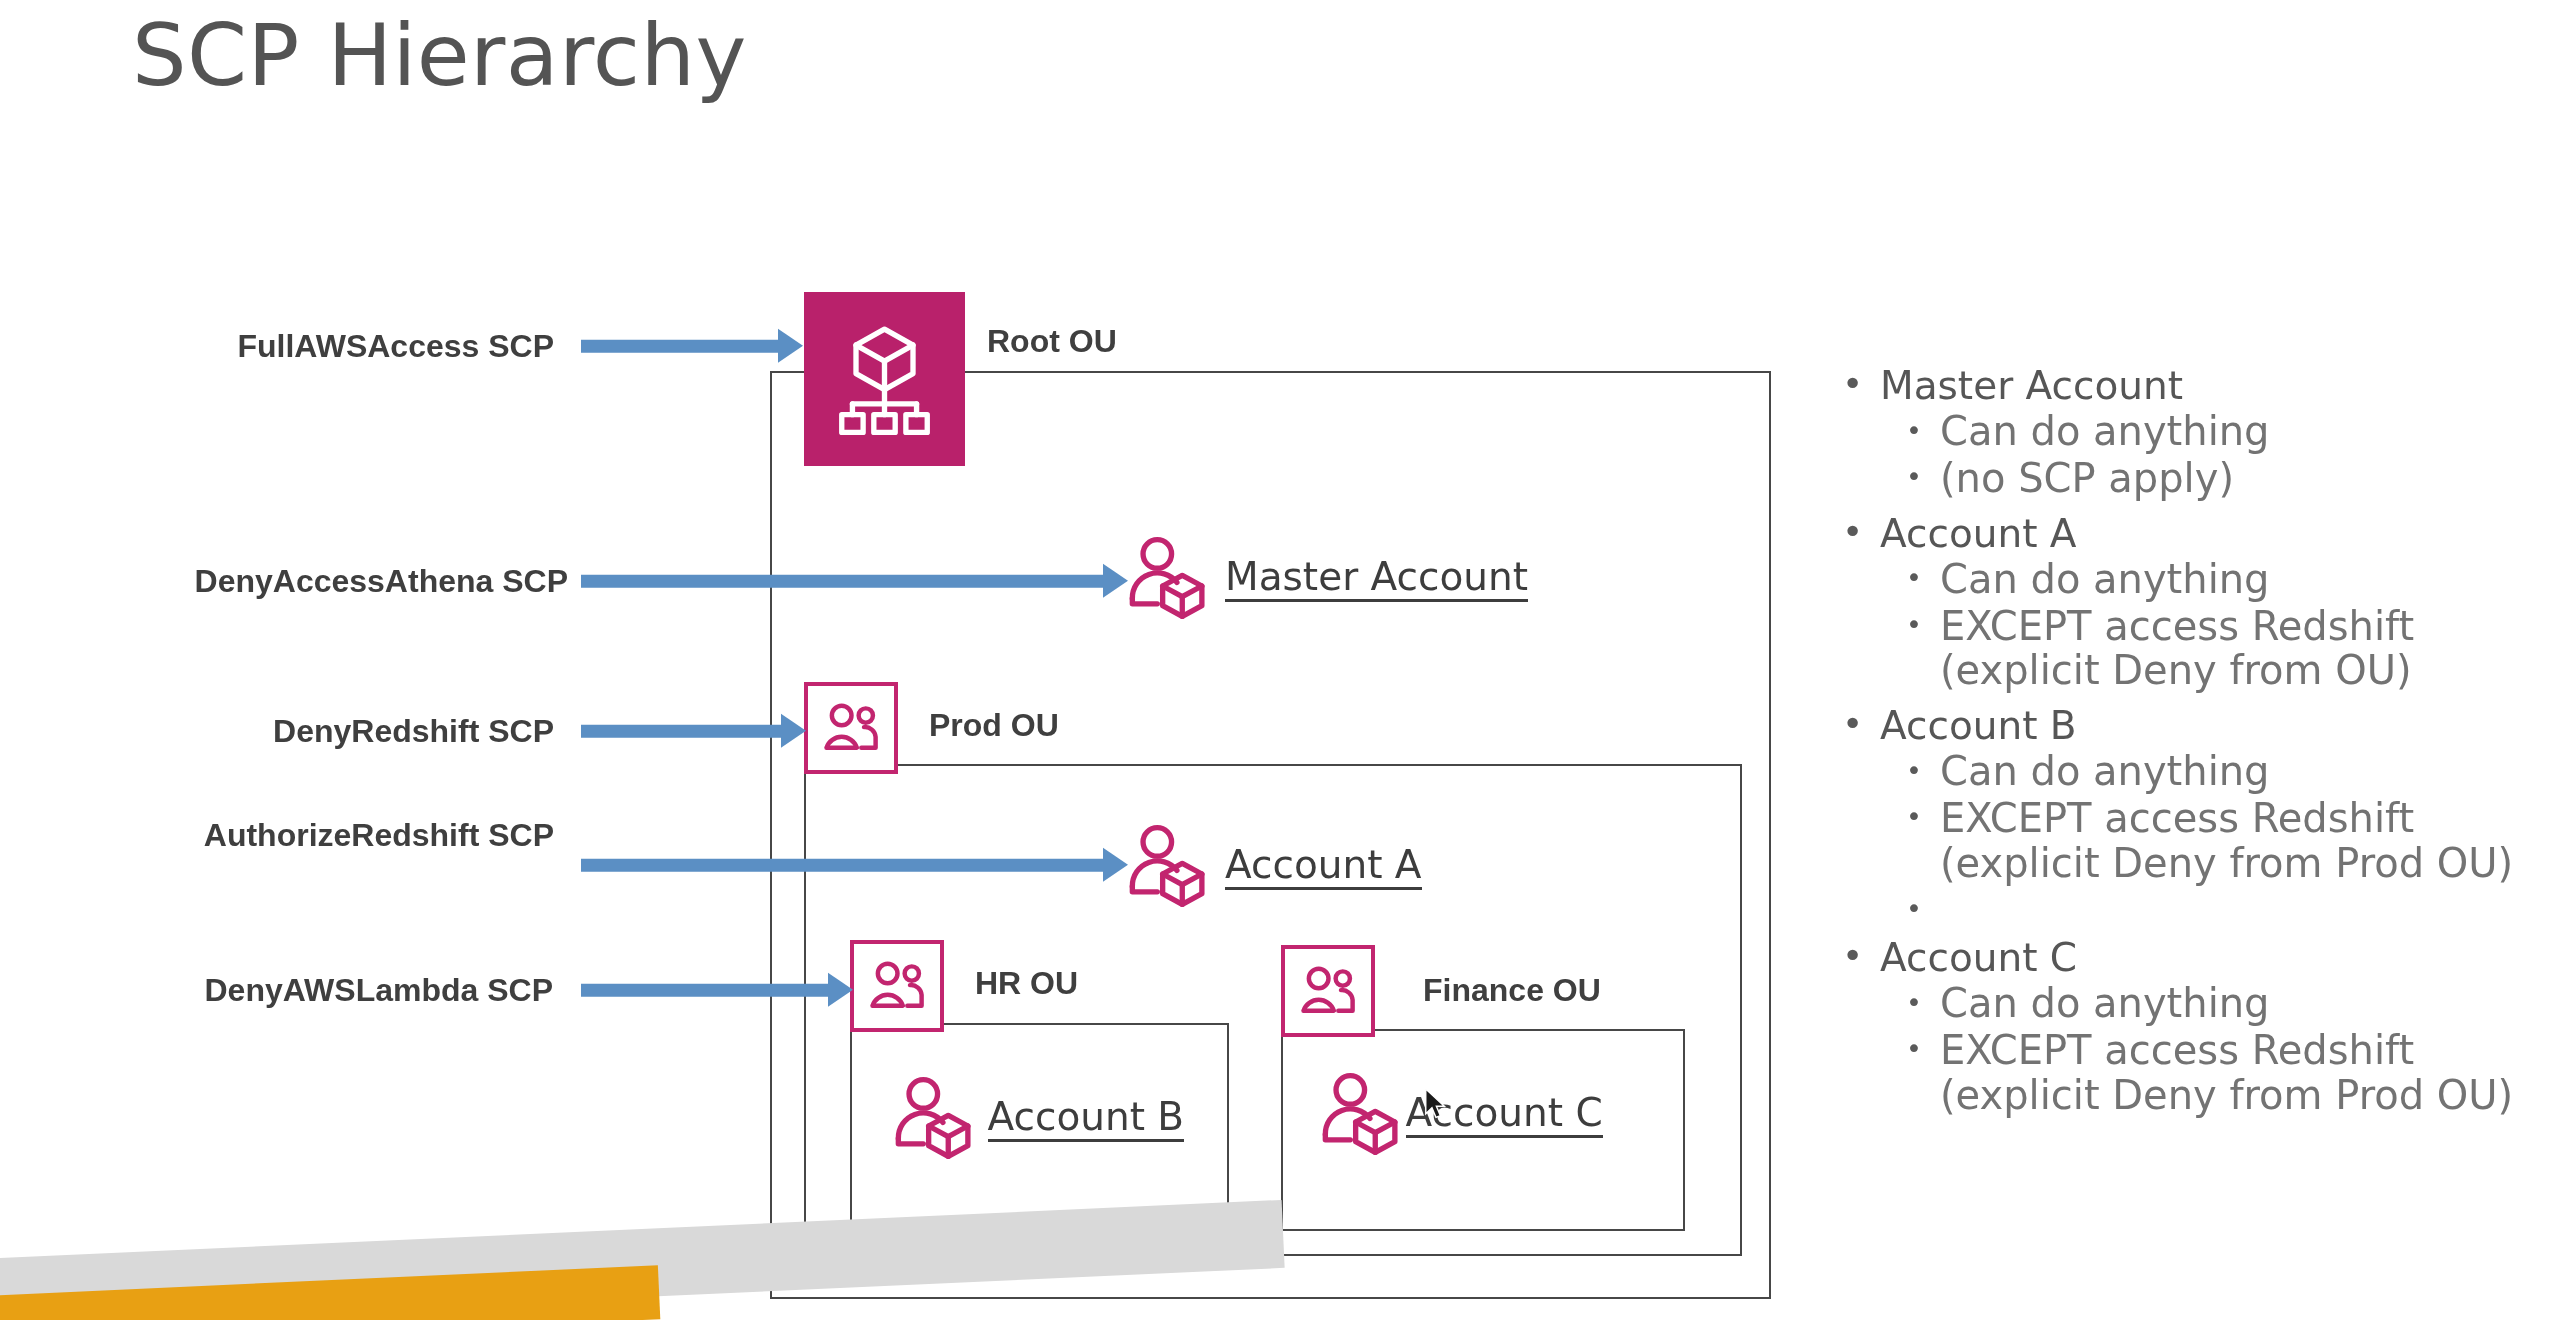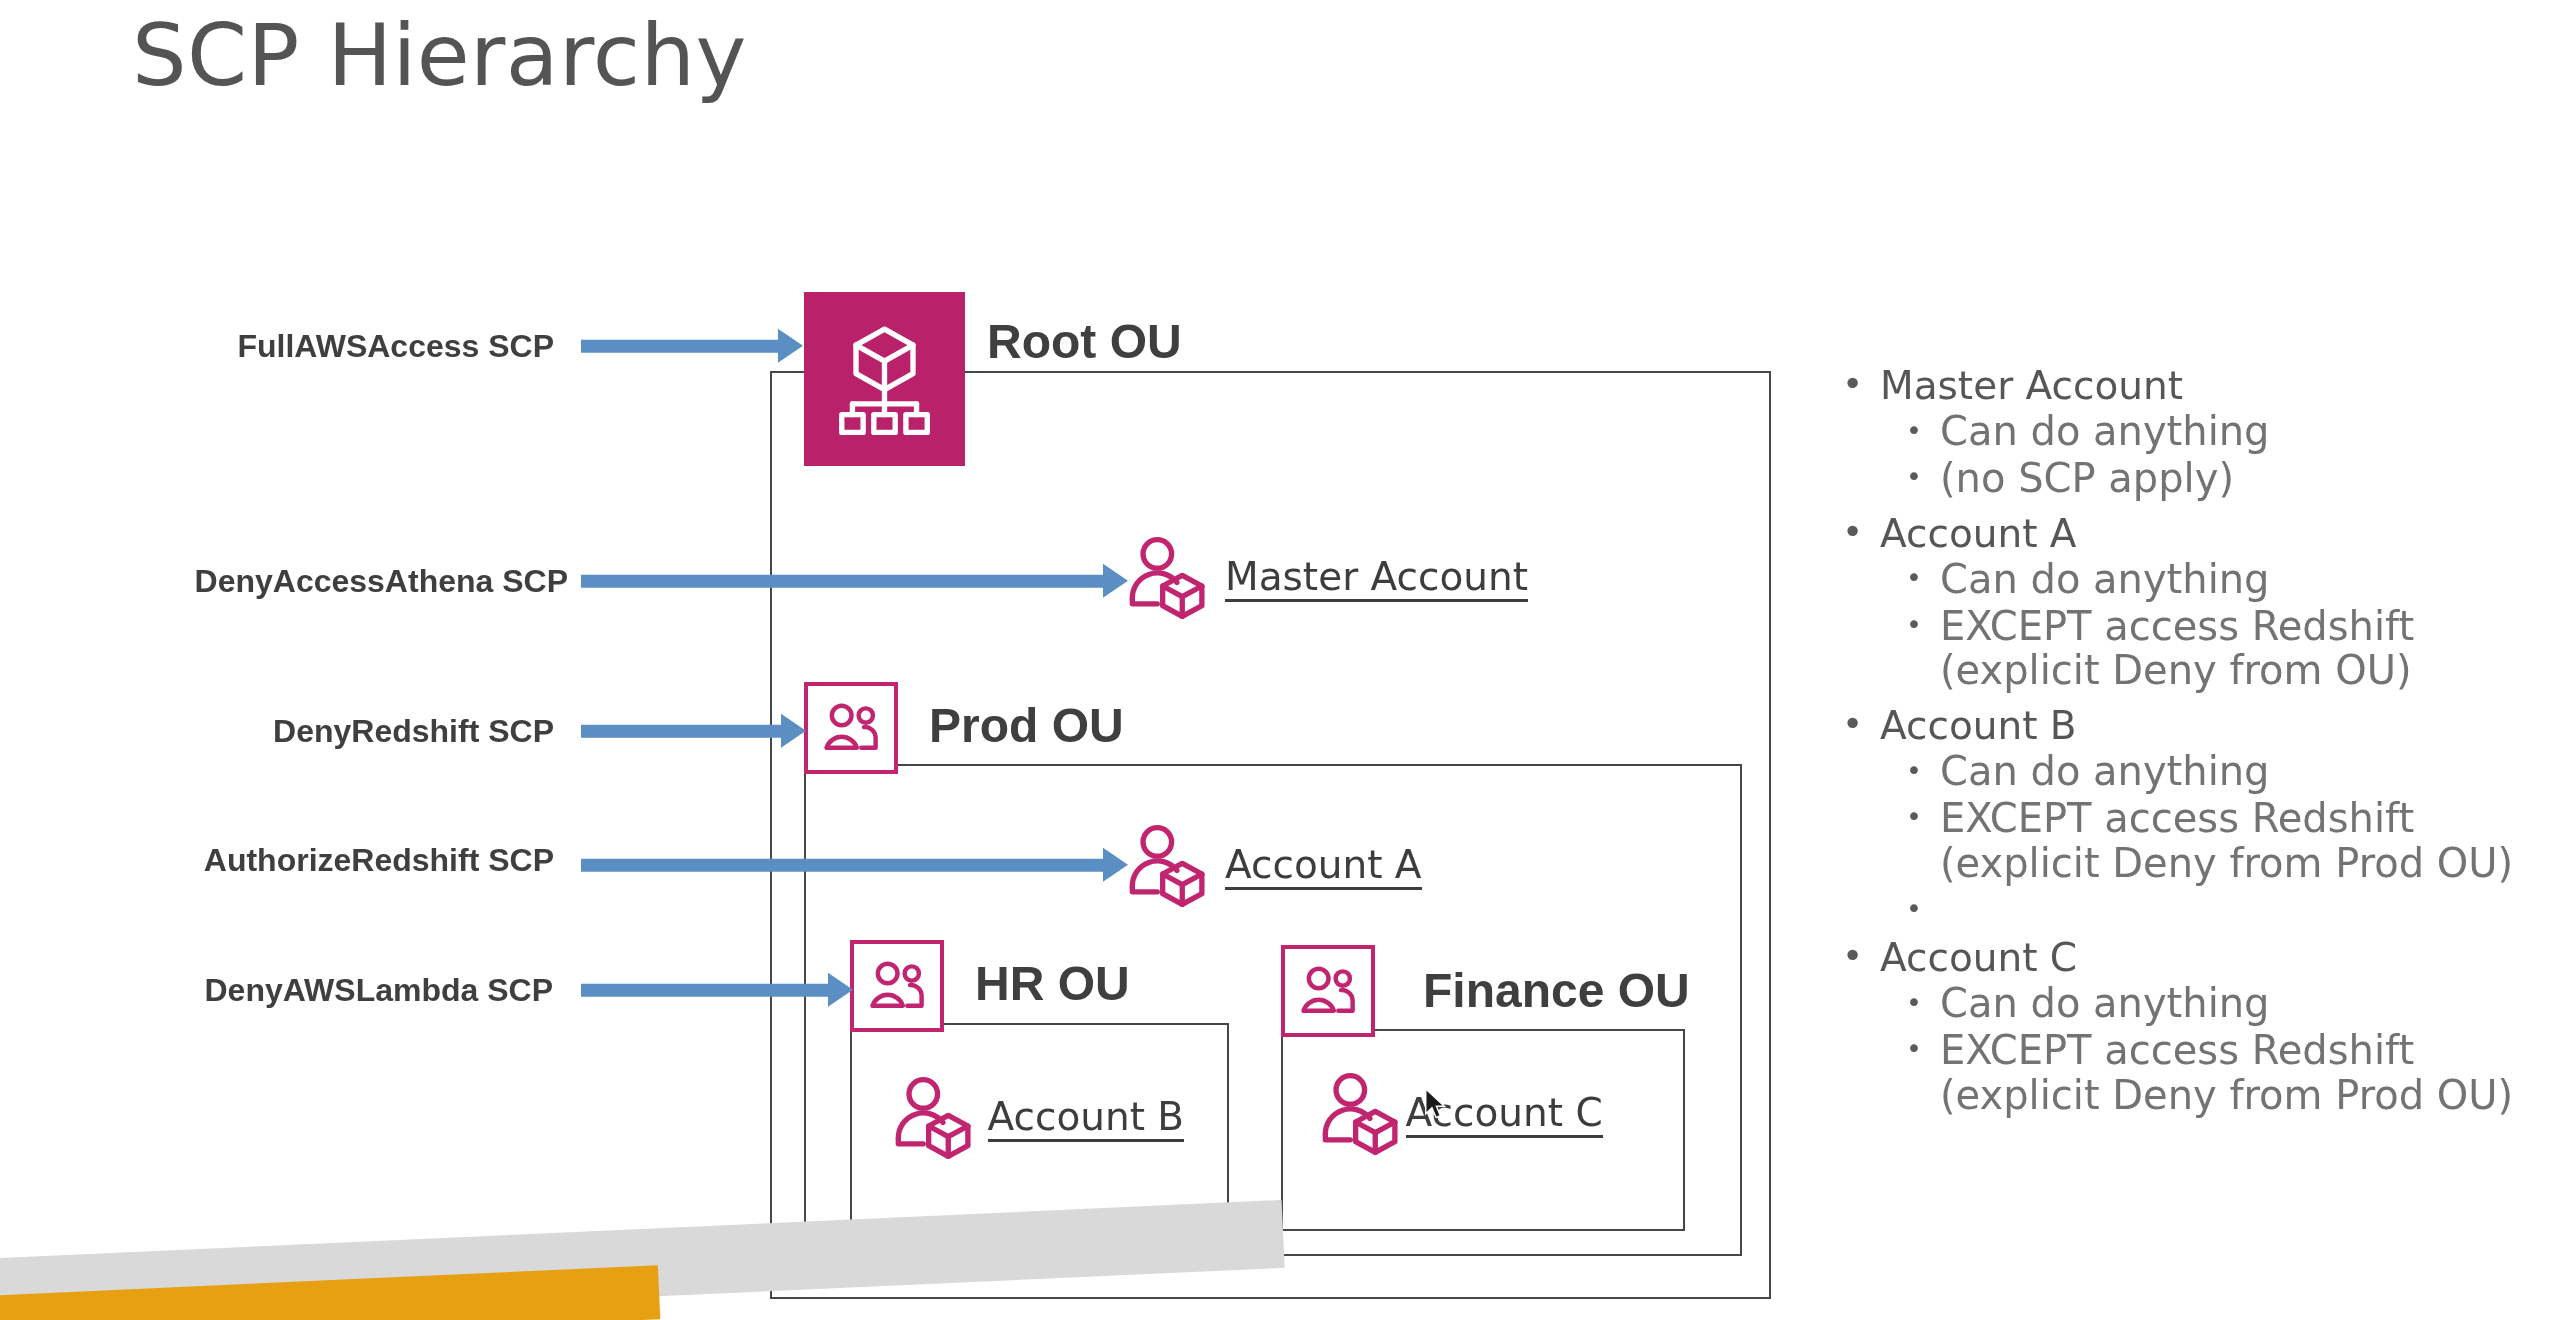--- a/index.html
+++ b/index.html
@@ -76,21 +76,21 @@
     font-family:"DejaVu Sans", sans-serif;
     font-size:39px;font-weight:400;color:#3d3d3d;
     border-bottom:3.6px solid #3d3d3d;
     line-height:1.05;padding-bottom:1.8px;white-space:nowrap;
   }
 
   
   .ou-title{
     position:absolute;
     font-family:"Liberation Sans", sans-serif;
-    font-size:48px;font-weight:bold;color:#3f3f3f;
+    font-size:32px;font-weight:bold;color:#3f3f3f;
     white-space:nowrap;transform:translateY(-50%);
   }
 
   
   .notes{
     position:absolute;left:1842px;top:364px;width:715px;
     font-family:"DejaVu Sans", sans-serif;color:#5a5a5a;
   }
   .n-l1{display:flex;align-items:flex-start;margin:0 0 1.8px 0;}
   .n-l1 .bullet{
@@ -252,21 +252,21 @@
     <div class="shaft"></div>
       <div class="head"></div>
   </div>
 
   <div class="scp-label" style="left:125px;top:731px;width:429px;">DenyRedshift SCP</div>
   <div class="arrow" style="left:581px;top:731px;width:225px;">
     <div class="shaft"></div>
       <div class="head"></div>
   </div>
 
-  <div class="scp-label" style="left:54px;top:860px;width:500px;">AuthorizeRedshift SCP</div>
+  <div class="scp-label" style="left:54px;top:835px;width:500px;">AuthorizeRedshift SCP</div>
   <div class="arrow" style="left:581px;top:865px;width:547px;">
     <div class="shaft"></div>
       <div class="head"></div>
   </div>
 
   <div class="scp-label" style="left:71px;top:990px;width:482px;">DenyAWSLambda SCP</div>
   <div class="arrow" style="left:581px;top:990px;width:272px;">
     <div class="shaft"></div>
       <div class="head"></div>
   </div>

